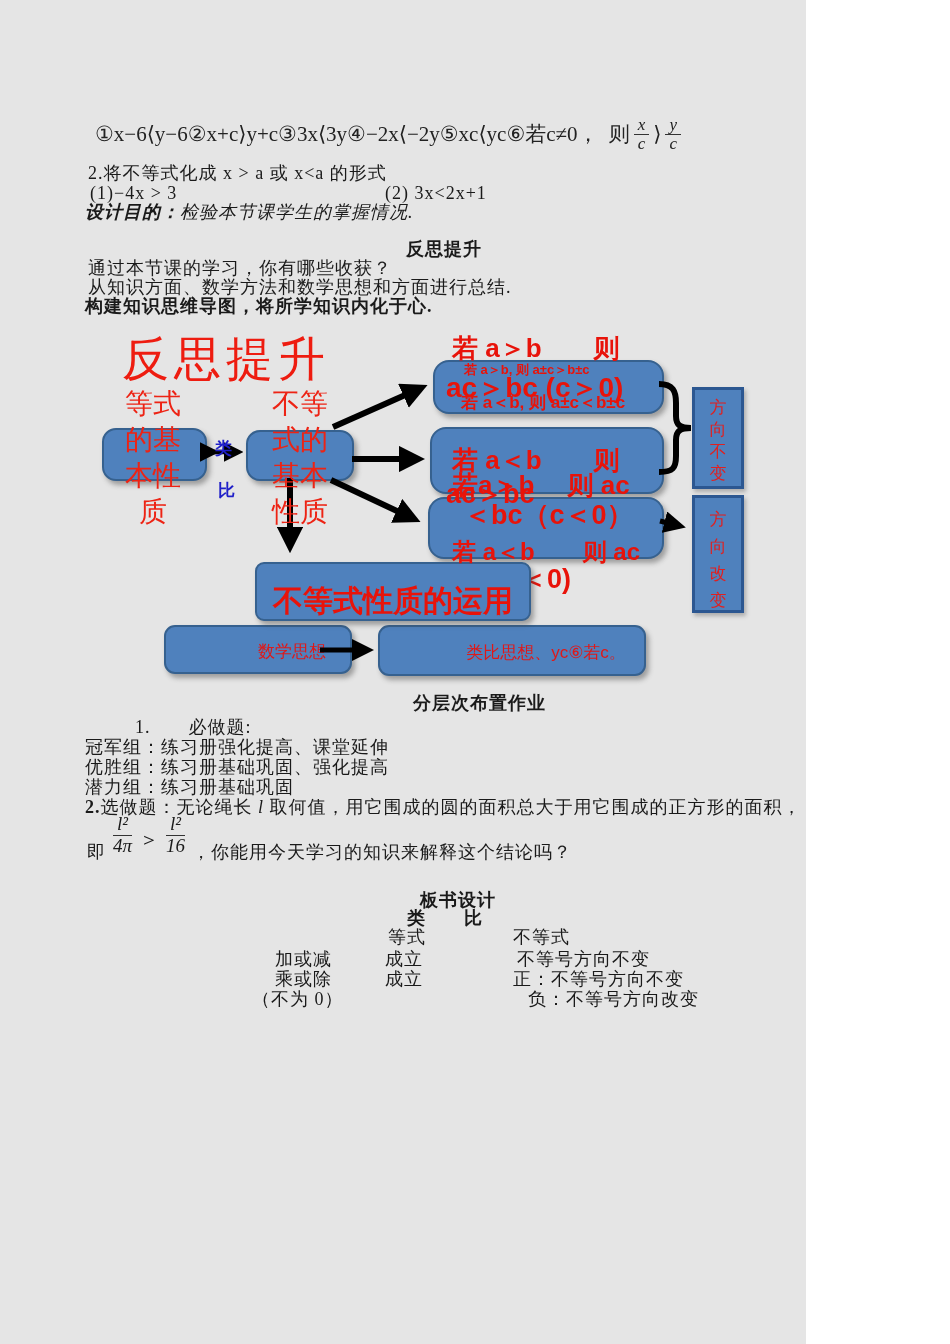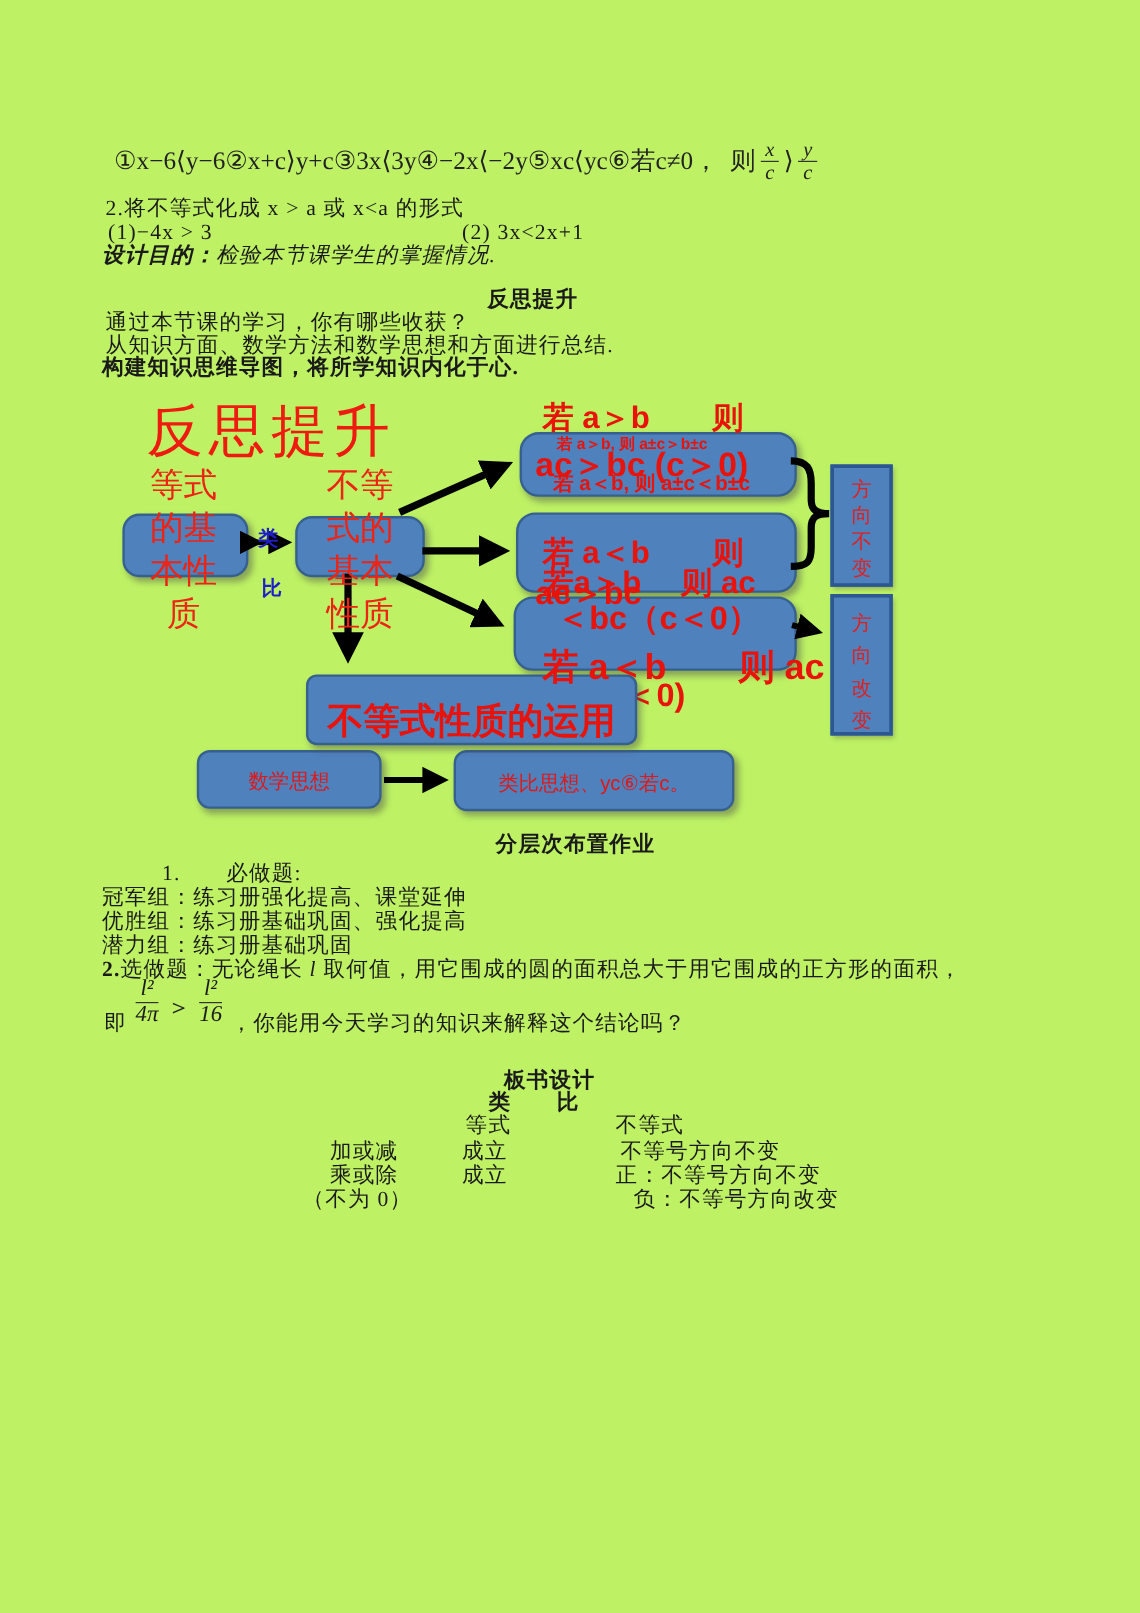--- a/index.html
+++ b/index.html
@@ -1,31 +1,31 @@
 <!DOCTYPE html>
 <html><head>
 <meta charset="utf-8">
 <style>
   html,body{margin:0;padding:0;background:#fff;}
-  .page{position:relative;width:950px;height:1344px;background:#bef264;overflow:hidden;
+  .page{position:relative;width:806px;height:1344px;background:#e5e5e5;overflow:hidden;
         font-family:"Liberation Serif","DejaVu Serif",serif;color:#1a1a1a;}
   .abs{position:absolute;white-space:nowrap;}
   .b{font-weight:bold;}
   .preline{white-space:pre-line;}
   .body-txt{font-size:18px;letter-spacing:1px;}
   .math-line{font-size:21px;display:flex;align-items:center;gap:4px;color:#222;}
   .frac{display:inline-flex;flex-direction:column;align-items:center;font-style:italic;
         font-size:17px;line-height:1.05;vertical-align:middle;}
   .frac .num{border-bottom:1.5px solid #333;padding:0 4px;}
   .frac .den{padding:0 2px;}
   .frac-big{font-size:19px;line-height:1.1;}
   
   .bluebox{position:absolute;background:#4f81bd;border:2px solid #36618f;
            box-shadow:3px 4px 5px rgba(70,70,70,.45);z-index:1;}
-  .r14{border-radius:14px;} .r16{border-radius:16px;} .r10{border-radius:11px;} .r8{border-radius:9px;}
+  .r14{border-radius:14px;} .r16{border-radius:16px;} .r10{border-radius:11px;padding-left:34px;} .r8{border-radius:9px;}
   .tallbox{position:absolute;background:#4f81bd;border:3px solid #2c5791;z-index:1;
            display:flex;justify-content:center;box-shadow:2px 3px 4px rgba(70,70,70,.35);}
   .tall-txt{color:#e02020;font-size:17px;width:18px;word-break:break-all;text-align:center;
             font-family:"Liberation Sans",sans-serif;}
   .dred{color:#e8130a;font-weight:bold;font-family:"Liberation Sans",sans-serif;z-index:4;}
   .big-title{font-size:47px;letter-spacing:5px;font-weight:500;z-index:4;
              font-family:"Liberation Sans",sans-serif;color:#ee1c10;}
   .side-label{font-size:28px;line-height:36px;text-align:center;z-index:4;color:#ed2314;
               font-family:"Liberation Sans",sans-serif;}
   .blue-lab{color:#1f1fc8;font-weight:bold;font-size:17px;z-index:4;
@@ -90,21 +90,21 @@
   <div class="abs dred" style="left:452px;top:331px;font-size:26px;">若 a＞b　　则</div>
   <div class="abs dred" style="left:464px;top:361px;font-size:13px;">若 a＞b, 则 a±c＞b±c</div>
   <div class="abs dred" style="left:446px;top:369px;font-size:28px;">ac＞bc (c＞0)</div>
   <div class="abs dred" style="left:461px;top:391px;font-size:17px;">若 a＜b, 则 a±c＜b±c</div>
 
   <div class="abs dred" style="left:452px;top:443px;font-size:26px;">若 a＜b　　则</div>
   <div class="abs dred" style="left:452px;top:468px;font-size:26px;">若a＞b　 则 ac</div>
   <div class="abs dred" style="left:446px;top:476px;font-size:27px;">ac＞bc</div>
   <div class="abs dred" style="left:464px;top:497px;font-size:27px;">＜bc（c＜0）</div>
 
-  <div class="abs dred" style="left:452px;top:536px;font-size:30px;">若 a＜b　　则 ac</div>
+  <div class="abs dred" style="left:452px;top:536px;font-size:24px;">若 a＜b　　则 ac</div>
   <div class="abs dred" style="left:430px;top:561px;font-size:27px;z-index:1;">＞bc (c＜0)</div>
 
   <div class="tallbox" style="left:692px;top:387px;width:46px;height:96px;">
     <div class="tall-txt" style="line-height:22px;padding-top:7px;">方向不变</div>
   </div>
   <div class="tallbox" style="left:692px;top:495px;width:46px;height:112px;">
     <div class="tall-txt" style="line-height:27px;padding-top:8px;">方向改变</div>
   </div>
 
   <div class="bluebox r8" style="left:255px;top:562px;width:272px;height:55px;z-index:2;">

